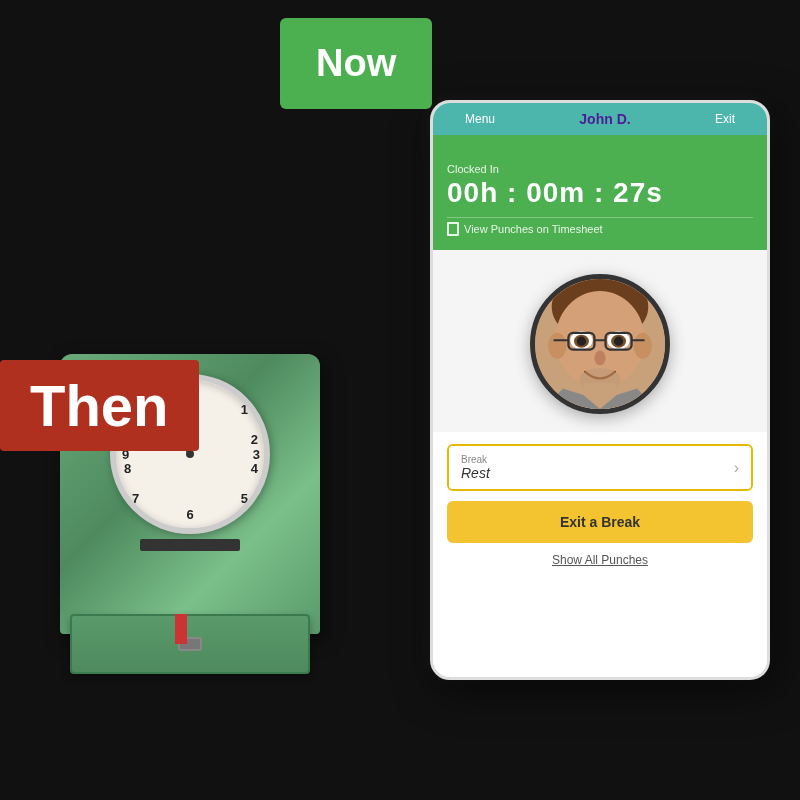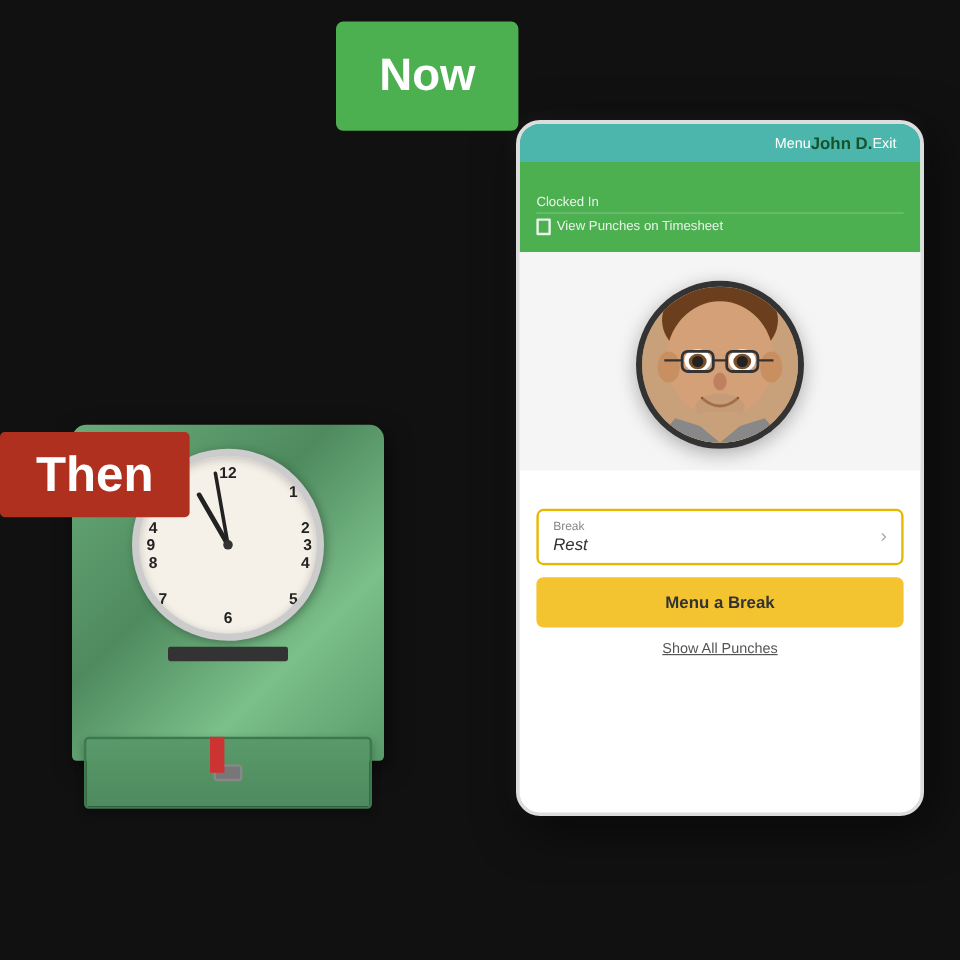--- a/index.html
+++ b/index.html
@@ -33,21 +33,21 @@
       z-index: 10;
     }
 
     
     .then-badge {
       position: absolute;
       top: 360px;
       left: 0px;
       background: #b03020;
       color: #fff;
-      font-size: 41px;
+      font-size: 58px;
       font-weight: 700;
       padding: 12px 30px;
       border-radius: 4px;
       z-index: 10;
     }
 
     
     .time-clock {
       position: absolute;
       top: 314px;
@@ -186,33 +186,33 @@
       border-radius: 20px;
       box-shadow: 6px 10px 40px rgba(0,0,0,0.6), -2px -2px 15px rgba(255,255,255,0.05);
       overflow: hidden;
       z-index: 8;
       border: 3px solid #ddd;
     }
 
     
     .app-header {
       background: #4DB6AC;
-      padding: 8px 20px;
+      padding: 8px 32px;
       display: flex;
-      justify-content: flex-end;
+      justify-content: space-between;
       align-items: center;
     }
 
     .app-header-menu, .app-header-exit {
       color: #fff;
       font-size: 12px;
     }
 
     .app-header-name {
-      color: #14532d;
+      color: #4c1d95;
       font-size: 14px;
       font-weight: 600;
     }
 
     
     .clocked-in-area {
       background: #4CAF50;
       padding: 28px 14px 10px;
     }
 
@@ -271,21 +271,21 @@
     }
 
     
     .face-svg {
       width: 100%;
       height: 100%;
     }
 
     
     .break-section {
-      margin: 32px 14px 10px;
+      margin: 12px 14px 10px;
       border: 2px solid #E6B800;
       border-radius: 6px;
       overflow: hidden;
     }
 
     .break-row {
       display: flex;
       justify-content: space-between;
       align-items: center;
       padding: 8px 12px;
@@ -393,20 +393,21 @@
 <div class="tablet">
 
   <div class="app-header">
     <span class="app-header-menu">Menu</span>
     <span class="app-header-name">John D.</span>
     <span class="app-header-exit">Exit</span>
   </div>
 
   <div class="clocked-in-area">
     <div class="clocked-in-label">Clocked In</div>
+    <div class="clocked-in-time">00h : 00m : 27s</div>
     <div class="view-punches">
       <span class="doc-icon"></span>
       <span>View Punches on Timesheet</span>
     </div>
   </div>
 
   <div class="avatar-section">
     <div class="avatar-circle">
       
       <svg class="face-svg" viewBox="0 0 140 140" xmlns="http://www.w3.org/2000/svg">
@@ -451,17 +452,17 @@
   <div class="break-section">
     <div class="break-row">
       <div>
         <span class="break-label-small">Break</span>
         <span class="break-label-main">Rest</span>
       </div>
       <span class="chevron-right">›</span>
     </div>
   </div>
 
-  <button class="btn-break">Menu a Break</button>
+  <button class="btn-break">Exit a Break</button>
 
 
   <div class="show-all">Show All Punches</div>
 </div>
 
 </body></html>

